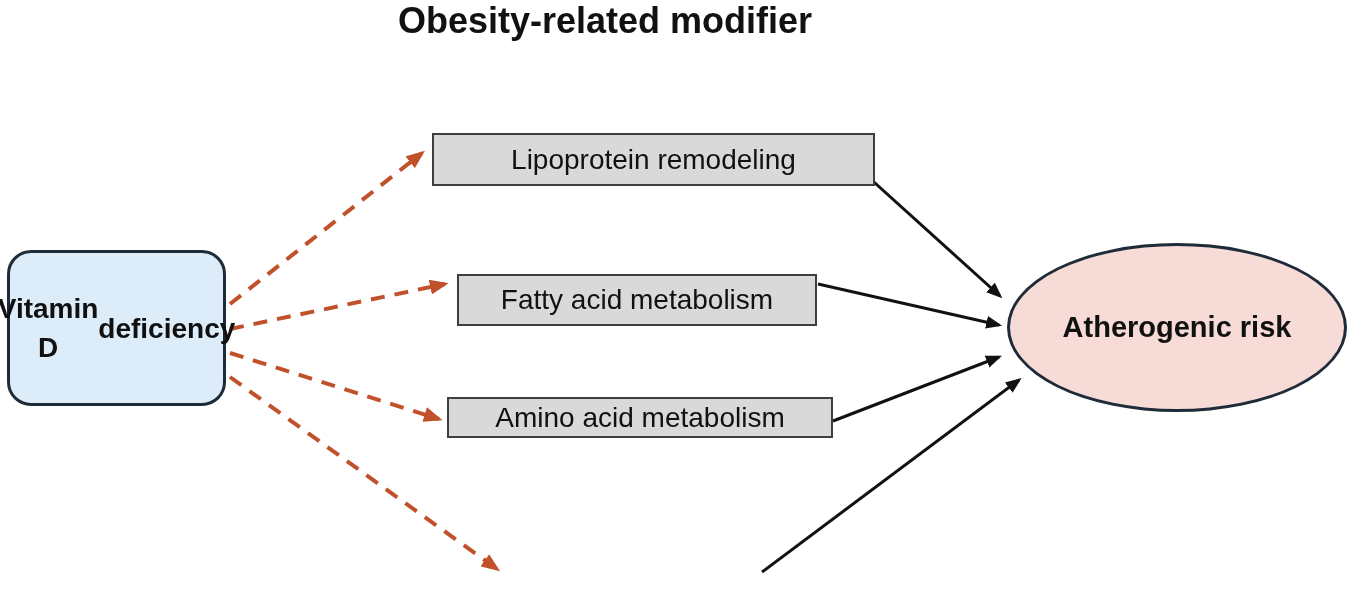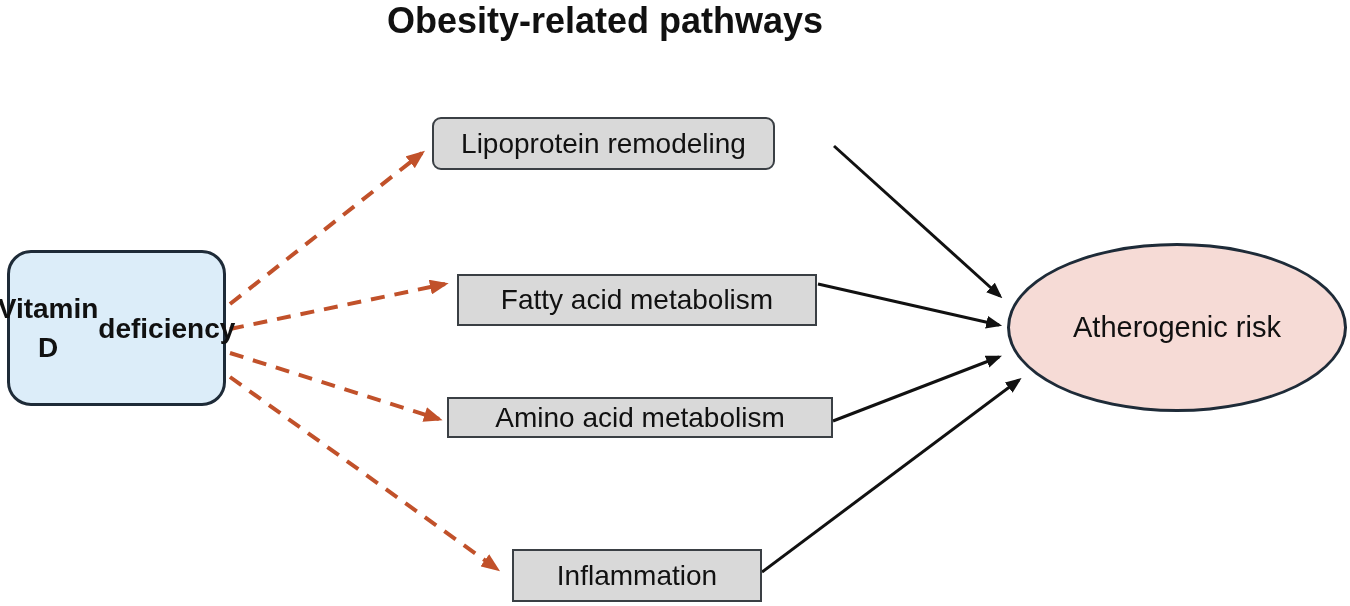--- a/index.html
+++ b/index.html
@@ -53,34 +53,34 @@
     font-weight: bold;
     line-height: 39px;
     flex-direction: row;
   }
   .pathway-node {
     background: #d9d9d9;
     border: 2px solid #3a3f44;
     font-size: 28px;
     font-weight: normal;
   }
-  .node-lipoprotein   { left: 432px; top: 117px; width: 343px; height: 53px; border-radius: 9px; }
+  .node-lipoprotein   { left: 432px; top: 133px; width: 443px; height: 53px; }
   .node-fatty         { left: 457px; top: 274px; width: 360px; height: 52px; }
   .node-amino         { left: 447px; top: 397px; width: 386px; height: 41px; }
   .node-inflammation  { left: 512px; top: 549px; width: 250px; height: 53px; }
   .outcome-node {
     left: 1007px;
     top: 243px;
     width: 340px;
     height: 169px;
     background: #f6dbd6;
     border: 3px solid #1e2b38;
     border-radius: 50%;
     font-size: 29px;
-    font-weight: normal;
+    font-weight: bold;
   }
 </style>
 </head>
 <body>
 
 <div id="canvas">
 
   <svg id="edges-svg" viewBox="0 0 1350 606" xmlns="http://www.w3.org/2000/svg">
     <defs>
       <marker id="arrow-orange" markerUnits="userSpaceOnUse" markerWidth="19" markerHeight="15" viewBox="0 0 10 8" refX="8" refY="4" orient="auto">
@@ -95,40 +95,37 @@
     <line x1="230" y1="329" x2="445" y2="284" stroke="#c1512a" stroke-width="4" stroke-dasharray="14 10" marker-end="url(#arrow-orange)"></line>
     <line x1="230" y1="353" x2="439" y2="419" stroke="#c1512a" stroke-width="4" stroke-dasharray="14 10" marker-end="url(#arrow-orange)"></line>
     <line x1="230" y1="377" x2="497" y2="569" stroke="#c1512a" stroke-width="4" stroke-dasharray="14 10" marker-end="url(#arrow-orange)"></line>
 
     <line x1="834" y1="146" x2="1000" y2="296" stroke="#111111" stroke-width="3" marker-end="url(#arrow-black)"></line>
     <line x1="818" y1="284" x2="999" y2="325" stroke="#111111" stroke-width="3" marker-end="url(#arrow-black)"></line>
     <line x1="833" y1="421" x2="999" y2="357" stroke="#111111" stroke-width="3" marker-end="url(#arrow-black)"></line>
     <line x1="762" y1="572" x2="1019" y2="380" stroke="#111111" stroke-width="3" marker-end="url(#arrow-black)"></line>
   </svg>
 
-  <div class="title">Obesity-related pathways</div>
+  <div class="title">Obesity-related modifier</div>
 
   <div class="node source-node">
     <div>Vitamin D</div>
     <div>deficiency</div>
   </div>
 
   <div class="node pathway-node node-lipoprotein">
     <span>Lipoprotein remodeling</span>
   </div>
 
   <div class="node pathway-node node-fatty">
     <span>Fatty acid metabolism</span>
   </div>
 
   <div class="node pathway-node node-amino">
     <span>Amino acid metabolism</span>
   </div>
 
-  <div class="node pathway-node node-inflammation">
-    <span>Inflammation</span>
-  </div>
 
   <div class="node outcome-node">
     <span>Atherogenic risk</span>
   </div>
 
 </div>
 
 </body></html>

